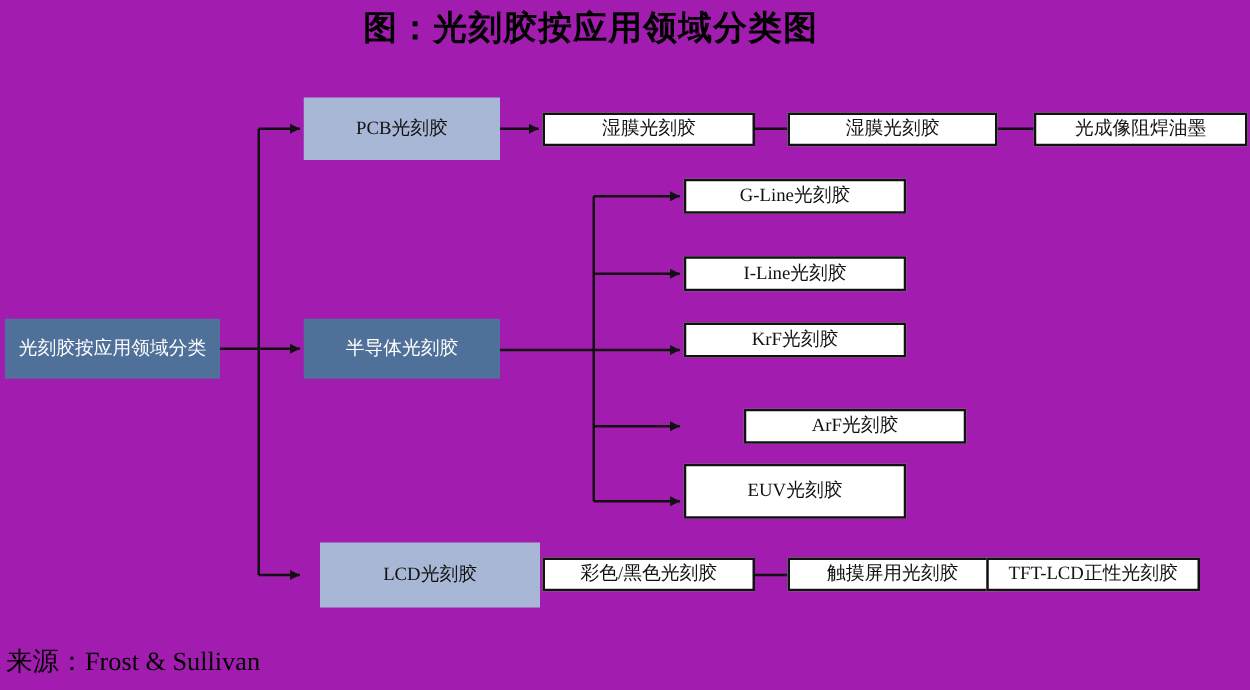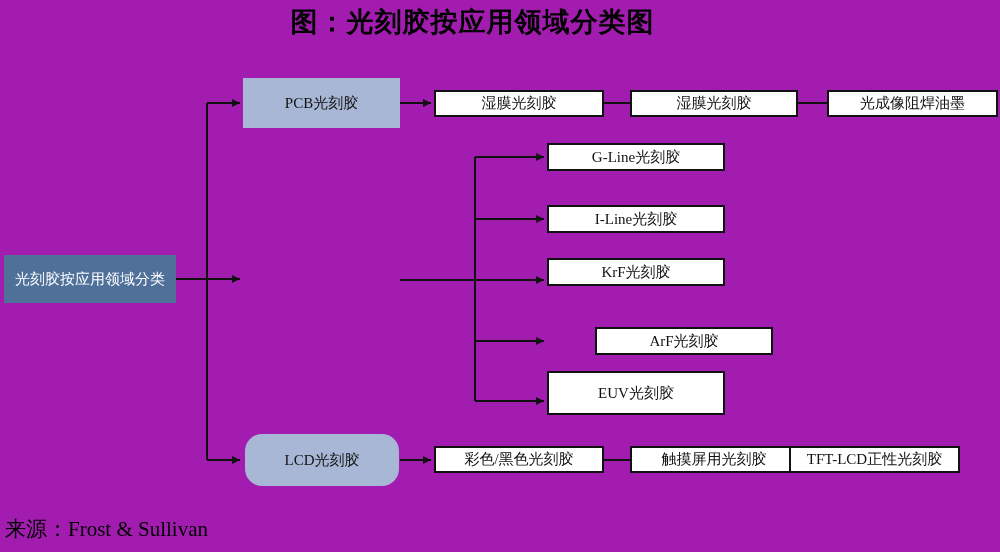--- a/index.html
+++ b/index.html
@@ -101,21 +101,22 @@
     <line class="wire" x1="475" y1="401" x2="544" y2="401" marker-end="url(#arr)"></line>
 
     <line class="wire" x1="400" y1="460" x2="431" y2="460" marker-end="url(#arr)"></line>
     <line class="wire" x1="604" y1="460" x2="630" y2="460"></line>
     <line class="wire" x1="798" y1="460" x2="827" y2="460"></line>
   </svg>
 
   <div class="node dark" style="left:4px; top:255px; width:172px; height:48px;">光刻胶按应用领域分类</div>
 
   <div class="node light" style="left:243px; top:78px; width:157px; height:50px;">PCB光刻胶</div>
-  <div class="node light" style="left:245px; top:434px; width:154px; height:52px;border-radius:17px;">LCD光刻胶</div>
+  <div class="node dark" style="left:243px; top:255px; width:157px; height:48px;">半导体光刻胶</div>
+  <div class="node light" style="left:256px; top:434px; width:176px; height:52px;">LCD光刻胶</div>
 
   <div class="node leaf" style="left:434px; top:90px; width:170px; height:27px;">湿膜光刻胶</div>
   <div class="node leaf" style="left:630px; top:90px; width:168px; height:27px;">湿膜光刻胶</div>
   <div class="node leaf" style="left:827px; top:90px; width:171px; height:27px;">光成像阻焊油墨</div>
 
   <div class="node leaf" style="left:547px; top:143px; width:178px; height:28px;">G-Line光刻胶</div>
   <div class="node leaf" style="left:547px; top:205px; width:178px; height:28px;">I-Line光刻胶</div>
   <div class="node leaf" style="left:547px; top:258px; width:178px; height:28px;">KrF光刻胶</div>
   <div class="node leaf" style="left:547px; top:327px; width:178px; height:28px;margin-left:48px;">ArF光刻胶</div>
   <div class="node leaf" style="left:547px; top:371px; width:178px; height:44px;">EUV光刻胶</div>

